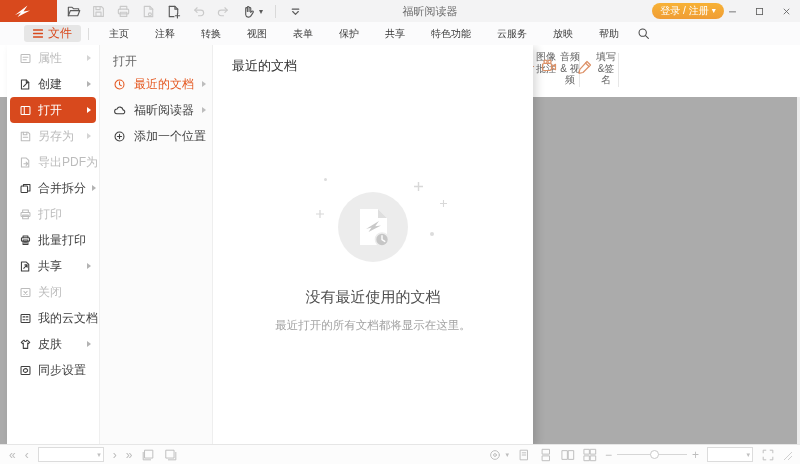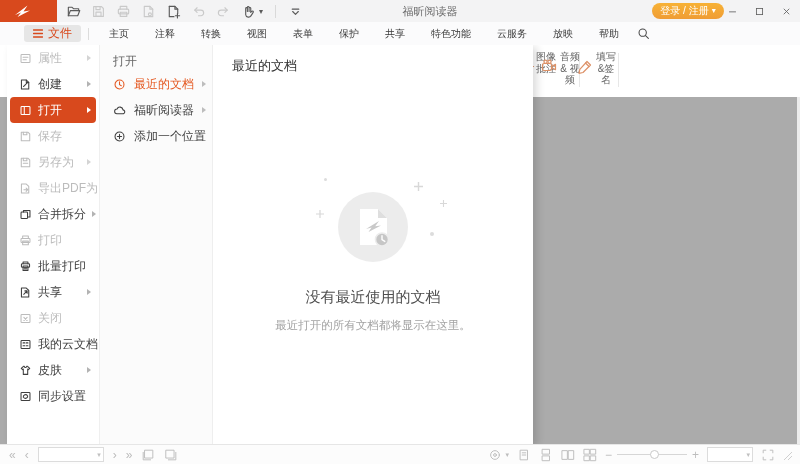--- a/index.html
+++ b/index.html
@@ -293,30 +293,20 @@
       </div>
       <div class="side-item selected">
         <span class="ic">
             <svg viewBox="0 0 16 16">
               <rect x="2.5" y="3" width="11" height="10" rx="1"></rect>
               <path d="M6.5 3v10"></path>
             </svg>
           </span>
         <span class="lbl">打开</span>
           <span class="arr"></span>
-      </div>
-      <div class="side-item disabled">
-        <span class="ic">
-            <svg viewBox="0 0 16 16">
-              <path d="M2.8 2.8h8.4l2 2v8.4H2.8z"></path>
-              <path d="M5.3 2.8v3h4.4v-3"></path>
-            </svg>
-          </span>
-        <span class="lbl">保存</span>
-          <span class="noarr"></span>
       </div>
       <div class="side-item disabled">
         <span class="ic">
             <svg viewBox="0 0 16 16">
               <path d="M2.8 2.8h8.4l2 2v8.4H2.8z"></path>
               <path d="M5.3 2.8v3h4.4v-3"></path>
               <path d="M5.3 9h5.4"></path>
             </svg>
           </span>
         <span class="lbl">另存为</span>

